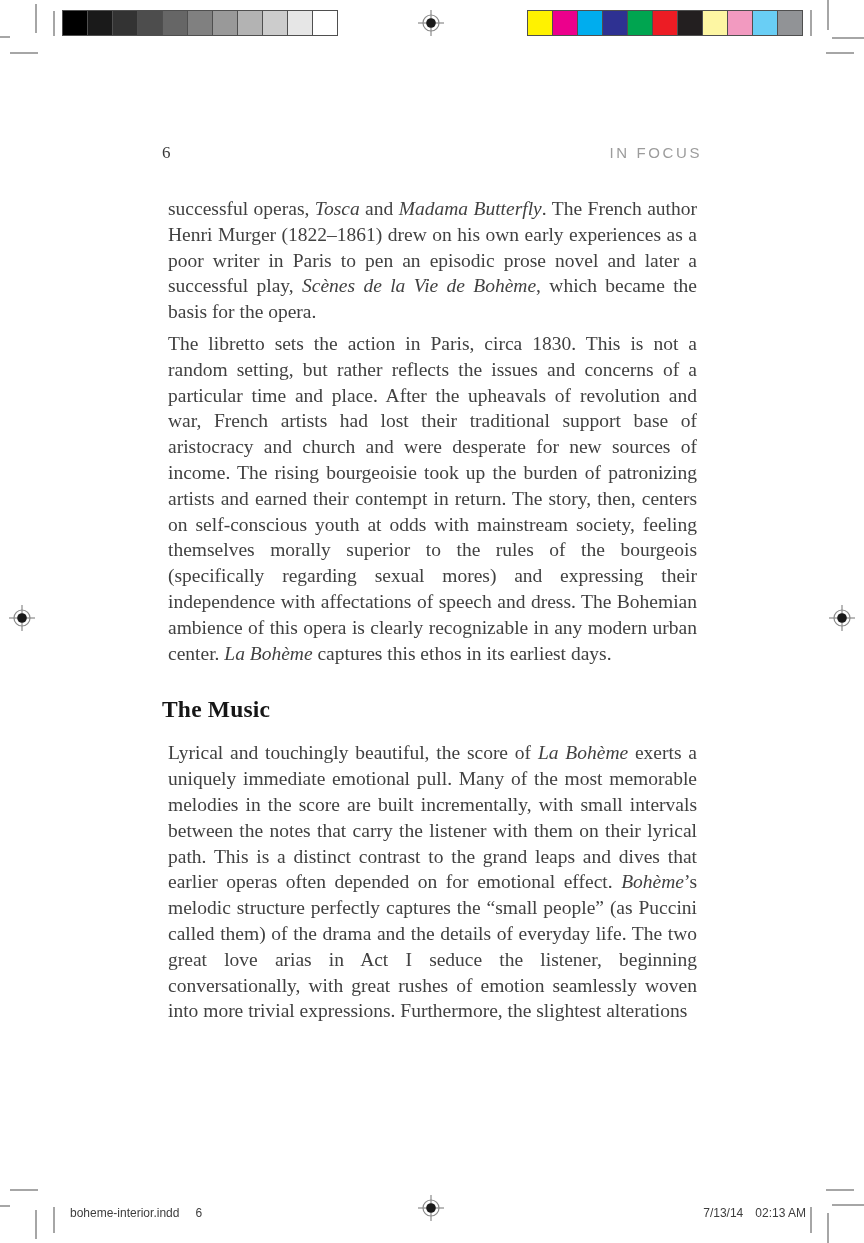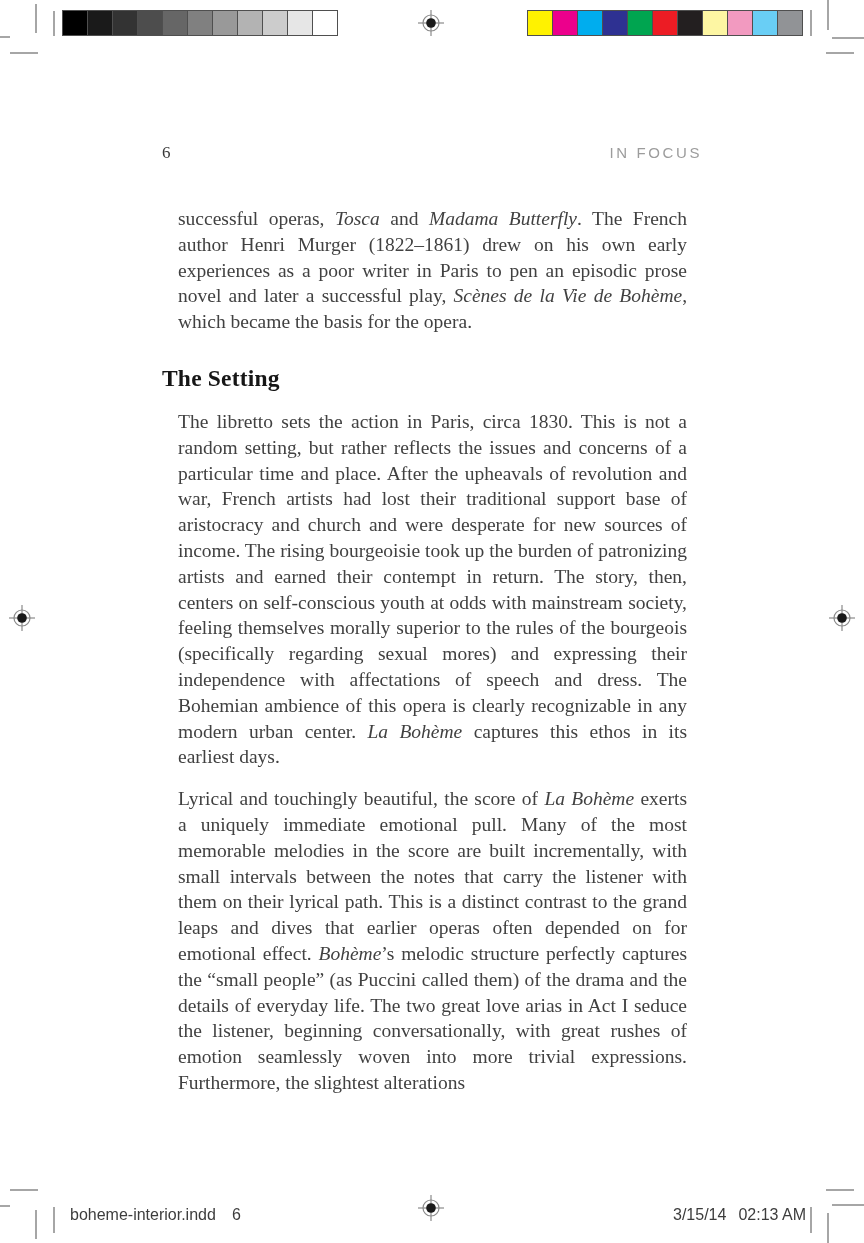--- a/index.html
+++ b/index.html
@@ -30,31 +30,31 @@
   .running-head {
     font-family:"Liberation Sans", sans-serif;
     font-size:15px; letter-spacing:2.6px; color:#9c9c9c;
   }
 
   .text-col {
     position:absolute; left:162px; top:190px; width:541px;
     color:#414141; font-size:19.5px; line-height:25.8px;
     text-align:justify; text-justify:inter-word;
   }
-  .text-col p { margin:16px; }
+  .text-col p { margin:6px; }
   .it { font-style:italic; }
   h2.section {
     font-size:23.5px; line-height:30px; font-weight:bold; color:#161616;
     margin:28px 0 16px 0; text-align:left; letter-spacing:0.2px;
   }
 
   
   .slug {
     position:absolute; top:1206px; font-family:"Liberation Sans", sans-serif;
-    font-size:16px; color:#3d3d3d; display:flex; align-items:flex-end;
+    font-size:12px; color:#3d3d3d; display:flex; align-items:flex-end;
   }
   .slug-left  { left:70px;  gap:16px; }
   .slug-right { right:58px; gap:12px; }
 </style>
 </head>
 <body>
 
 <div class="mark-line" style="left:35px;  top:4px;    width:1.5px; height:29px;"></div>
 <div class="mark-line" style="left:53px;  top:11px;   width:1.5px; height:25px;"></div>
 <div class="mark-line" style="left:0;     top:36px;   width:10px;  height:1.5px;"></div>
@@ -128,26 +128,26 @@
   </div>
 
 <div class="folio-row">
   <span class="folio">6</span>
   <span class="running-head">IN FOCUS</span>
 </div>
 
 <div class="text-col">
   <p><span>successful operas, </span><span class="it">Tosca</span><span> and </span><span class="it">Madama Butterfly</span><span>. The French author Henri Murger (1822–1861) drew on his own early experiences as a poor writer in Paris to pen an episodic prose novel and later a successful play, </span><span class="it">Scènes de la Vie de Bohème</span><span>, which became the basis for the opera.</span></p>
 
-  <h2 class="section">The Setting</h2>
   <p><span>The libretto sets the action in Paris, circa 1830. This is not a random setting, but rather reflects the issues and concerns of a particular time and place. After the upheavals of revolution and war, French artists had lost their traditional support base of aristocracy and church and were desperate for new sources of income. The rising bourgeoisie took up the burden of patronizing artists and earned their contempt in return. The story, then, centers on self-conscious youth at odds with mainstream society, feeling themselves morally superior to the rules of the bourgeois (specifically regarding sexual mores) and expressing their independence with affectations of speech and dress. The Bohemian ambience of this opera is clearly recognizable in any modern urban center. </span><span class="it">La Bohème</span><span> captures this ethos in its earliest days.</span></p>
 
+  <h2 class="section">The Music</h2>
   <p><span>Lyrical and touchingly beautiful, the score of </span><span class="it">La Bohème</span><span> exerts a uniquely immediate emotional pull. Many of the most memorable melodies in the score are built incrementally, with small intervals between the notes that carry the listener with them on their lyrical path. This is a distinct contrast to the grand leaps and dives that earlier operas often depended on for emotional effect. </span><span class="it">Bohème</span><span>’s melodic structure perfectly captures the “small people” (as Puccini called them) of the drama and the details of everyday life. The two great love arias in Act I seduce the listener, beginning conversationally, with great rushes of emotion seamlessly woven into more trivial expressions. Furthermore, the slightest alterations</span></p>
 </div>
 
 <div class="slug slug-left">
   <span>boheme-interior.indd</span>
   <span>6</span>
 </div>
 <div class="slug slug-right">
-  <span>3/15/14</span>
+  <span>7/13/14</span>
   <span>02:13 AM</span>
 </div>
 
 </body></html>

